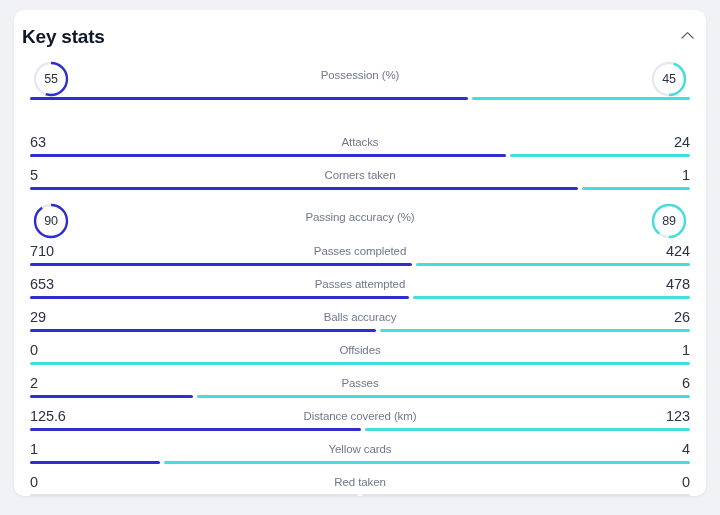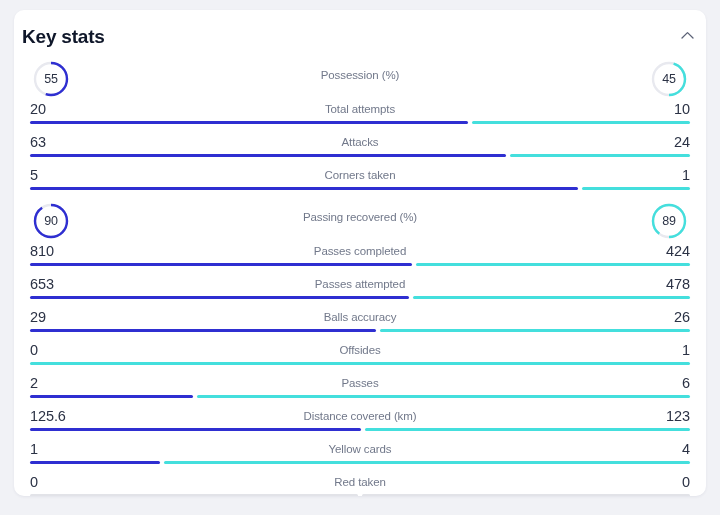--- a/index.html
+++ b/index.html
@@ -187,25 +187,20 @@
         <div class="r-label">Possession (%)</div>
         <div class="gauge right">
           <svg width="38" height="38" viewBox="0 0 38 38">
             <circle cx="19" cy="19" r="16" fill="none" stroke="#e8e9ef" stroke-width="2.4"></circle>
             <circle cx="19" cy="19" r="16" fill="none" stroke="#44dfdd" stroke-width="2.4" stroke-linecap="butt" stroke-dasharray="45.24 100.53" transform="rotate(-90 19 19) scale(-1,1) translate(-38,0)"></circle>
           </svg>
           <div class="gval">45</div>
         </div>
       </div>
       <div class="stat-row row-bar">
-        <div class="labels">
-          <div class="v-home">20</div>
-          <div class="r-label">Total attempts</div>
-          <div class="v-away">10</div>
-        </div>
         <div class="barwrap">
           <div class="bar-home" style="width: calc(66.7% - 2px);"></div>
           <div class="bar-gap"></div>
           <div class="bar-away"></div>
         </div>
       </div>
       <div class="stat-row row-bar">
         <div class="labels">
           <div class="v-home">63</div>
           <div class="r-label">Attacks</div>
@@ -230,32 +225,32 @@
         </div>
       </div>
       <div class="stat-row row-circle">
         <div class="gauge left">
           <svg width="38" height="38" viewBox="0 0 38 38">
             <circle cx="19" cy="19" r="16" fill="none" stroke="#e8e9ef" stroke-width="2.4"></circle>
             <circle cx="19" cy="19" r="16" fill="none" stroke="#2f2fd1" stroke-width="2.4" stroke-linecap="butt" stroke-dasharray="90.48 100.53" transform="rotate(-90 19 19)"></circle>
           </svg>
           <div class="gval">90</div>
         </div>
-        <div class="r-label">Passing recovered (%)</div>
+        <div class="r-label">Passing accuracy (%)</div>
         <div class="gauge right">
           <svg width="38" height="38" viewBox="0 0 38 38">
             <circle cx="19" cy="19" r="16" fill="none" stroke="#e8e9ef" stroke-width="2.4"></circle>
             <circle cx="19" cy="19" r="16" fill="none" stroke="#44dfdd" stroke-width="2.4" stroke-linecap="butt" stroke-dasharray="89.47 100.53" transform="rotate(-90 19 19) scale(-1,1) translate(-38,0)"></circle>
           </svg>
           <div class="gval">89</div>
         </div>
       </div>
       <div class="stat-row row-bar">
         <div class="labels">
-          <div class="v-home">810</div>
+          <div class="v-home">710</div>
           <div class="r-label">Passes completed</div>
           <div class="v-away">424</div>
         </div>
         <div class="barwrap">
           <div class="bar-home" style="width: calc(58.2% - 2px);"></div>
           <div class="bar-gap"></div>
           <div class="bar-away"></div>
         </div>
       </div>
       <div class="stat-row row-bar">

